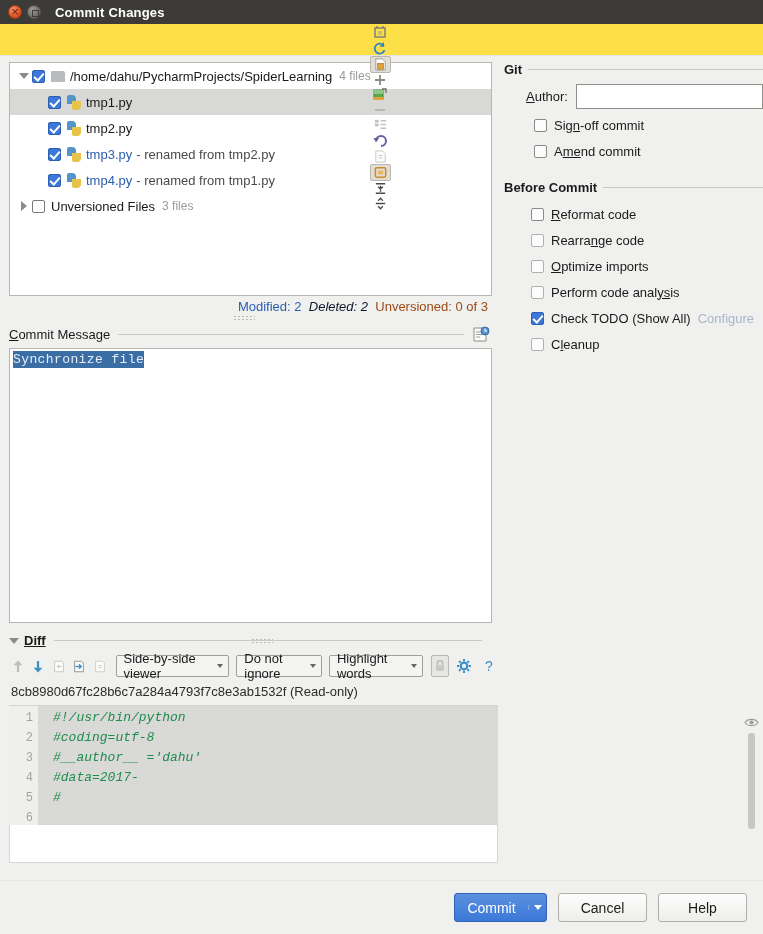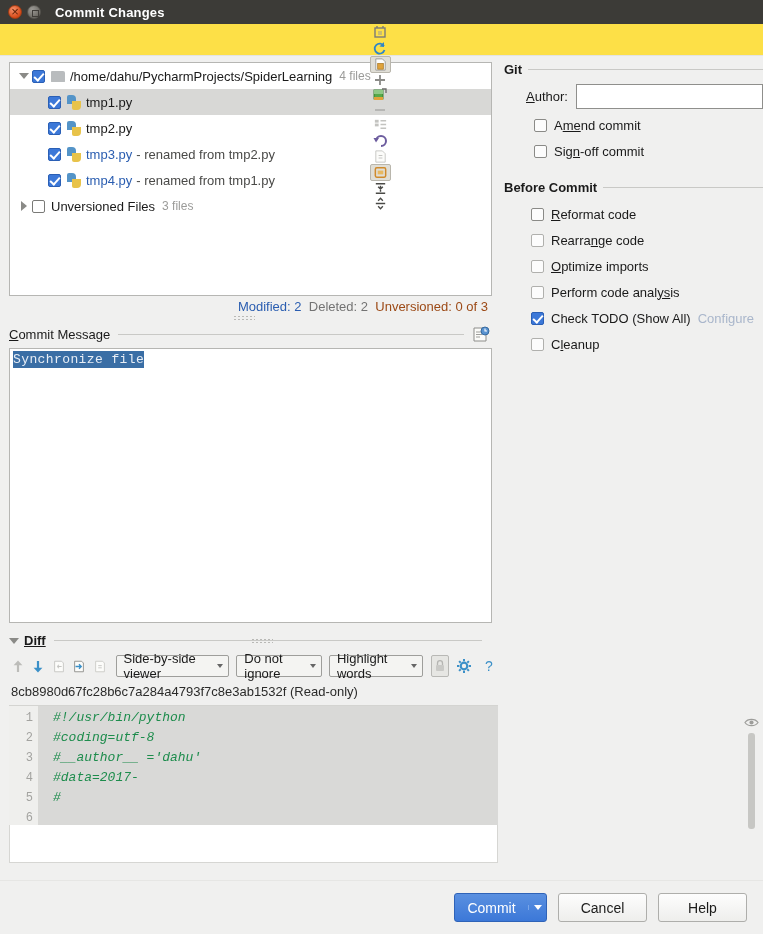--- a/index.html
+++ b/index.html
@@ -88,21 +88,21 @@
     content:""; position:absolute; right:1px; bottom:0px; width:9px;height:9px;
     background:#e8c34a; border-radius:0 0 4px 2px;
   }
   .fname-mod{ color:#1a1a1a; }
   .fname-ren{ color:#2a5db0; }
   .fmeta{ color:#4a4a48; margin-left:4px;}
   .fcount{ color:#9b9b99; margin-left:7px; font-size:12px;}
   #tree-status{
     margin:3px 8px 0 0; text-align:right; font-size:13px; padding-right:2px;
   }
-  .st-mod{ color:#2a5db0; } .st-del{ color:#737373;} .st-unv{ color:#9c4a16;}
+  .st-mod{ color:#2a5db0; } .st-del{ color:#0f172a;font-style:italic;} .st-unv{ color:#9c4a16;}
   .grip{ width:22px; height:5px; margin:1px auto 0 auto;
     background-image:radial-gradient(#b9b9b6 40%, transparent 41%);
     background-size:4px 3px; }
 
   
   #cm-head{ display:flex; align-items:center; margin:6px 8px 0 9px; }
   #cm-title{ font-size:13px; white-space:nowrap; }
   #cm-title u{ text-decoration:underline; }
   #cm-rule{ flex:1; height:1px; background:#c9c9c6; margin:0 8px; }
   #cm-icon{ width:18px;height:17px; position:relative; }
@@ -477,25 +477,25 @@
       <span class="grp-rule"></span>
     </div>
 
     <div id="author-row">
       <span id="author-label"><u>A</u>uthor:</span>
       <input id="author-input" type="text" value="" style="">
     </div>
 
     <div class="rrow indent">
       <span class="rcb"></span>
-      <span>A<u class="mn">me</u>nd commit</span>
+      <span>Si<u class="mn">gn</u>-off commit</span>
     </div>
     <div class="rrow indent">
       <span class="rcb"></span>
-      <span>Si<u class="mn">gn</u>-off commit</span>
+      <span>A<u class="mn">me</u>nd commit</span>
     </div>
 
     <div class="grp-head" style="margin-top:16px;">
       <span class="grp-title">Before Commit</span>
       <span class="grp-rule"></span>
     </div>
 
     <div class="rrow indent2" style="margin-top:6px;">
       <span class="rcb"></span>
       <span><u class="mn">R</u>eformat code</span>

